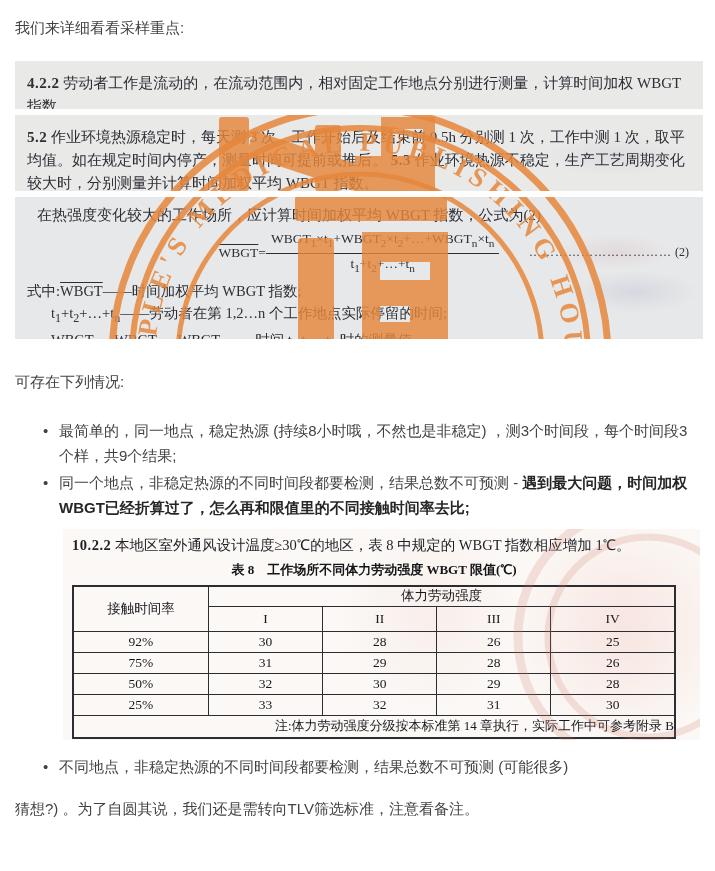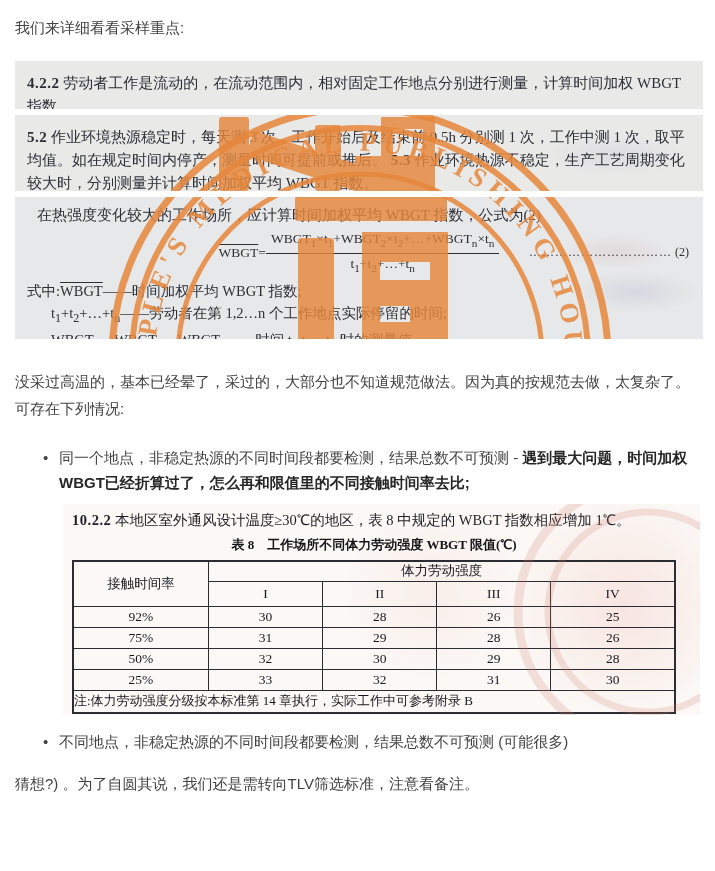--- a/index.html
+++ b/index.html
@@ -53,21 +53,21 @@
                    radial-gradient(circle 120px at 58% 42%,rgba(235,170,160,.13),transparent 75%),#fbf8f5;}
   .fig2 .clause{font-size:14.5px;line-height:20px;}
   .fig2 .caption{text-align:center;font-weight:bold;font-size:13px;margin-top:6px;color:#141519;}
   table.t8{margin-top:6px;width:100%;border-collapse:collapse;font-size:13.5px;color:#17181e;
            border:2px solid #2c2d33;text-align:center;}
   table.t8 th,table.t8 td{border:1px solid #2c2d33;padding:0;font-weight:normal;}
   .hdr-b{font-weight:bold;}
   .r-span{height:20px;}
   .r-lvl{height:25px;}
   .r-data td{height:20px;}
-  .r-note td{height:21px;text-align:left;padding:0 0 0 5px;font-size:13px;margin-left:40px;}
+  .r-note td{height:21px;text-align:right;padding:0 0 0 5px;font-size:13px;margin-left:40px;}
   .col0{width:22.5%;margin-top:48px;}
   .fig2 .ring{position:absolute;top:0;left:0;pointer-events:none;}
 </style>
 </head>
 <body>
 
 <svg width="0" height="0" style="position:absolute" aria-hidden="true">
   <defs>
     <symbol id="stamp-sym" viewBox="0 0 688 280">
       <g fill="none" stroke="#e6873c" stroke-width="7" opacity="0.85">
@@ -122,25 +122,25 @@
         <div class="indent">t<sub>1</sub>+t<sub>2</sub>+…+t<sub>n</sub>——劳动者在第 1,2…n 个工作地点实际停留的时间;</div>
         <div class="indent">WBGT<sub>1</sub>、WBGT<sub>2</sub>…WBGT<sub>n</sub>——时间 t<sub>1</sub>,t<sub>2</sub>…t<sub>n</sub> 时的测量值。</div>
       </div>
       <svg class="stamp">
           <use href="#stamp-sym" x="0" y="0" width="688" height="280"></use>
         </svg>
     </div>
   </div>
 
   <p class="body-text p2">
-    <span style="display:block">没采过高温的，基本已经晕了，采过的，大部分也不知道规范做法。因为真的按规范去做，太复杂了。</span>
     <span style="display:block">可存在下列情况:</span>
   </p>
 
   <ul class="ul1">
+    <li><span>最简单的，同一地点，稳定热源 (持续8小时哦，不然也是非稳定) ，测3个时间段，每个时间段3个样，共9个结果;</span></li>
     <li><span>同一个地点，非稳定热源的不同时间段都要检测，结果总数不可预测 - </span><span class="bold">遇到最大问题，时间加权WBGT已经折算过了，怎么再和限值里的不同接触时间率去比;</span></li>
   </ul>
 
   <div class="fig2">
     <div class="clause">
       <span class="clause-num">10.2.2</span>
       <span>本地区室外通风设计温度≥30℃的地区，表 8 中规定的 WBGT 指数相应增加 1℃。</span>
     </div>
     <div class="caption">表 8　工作场所不同体力劳动强度 WBGT 限值(℃)</div>
     <table class="t8">

